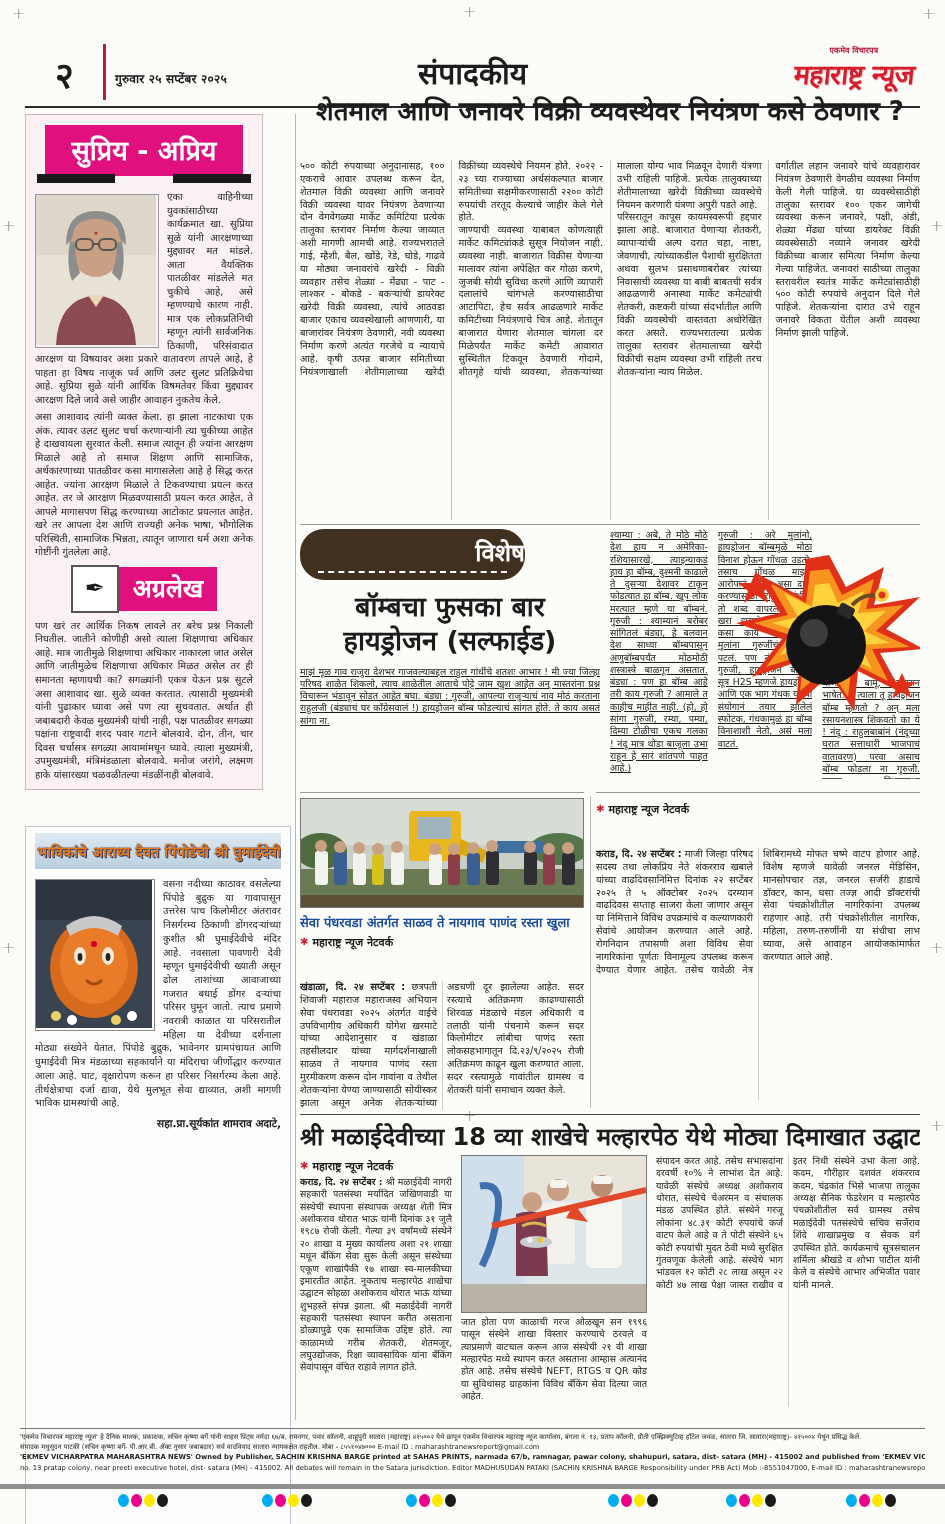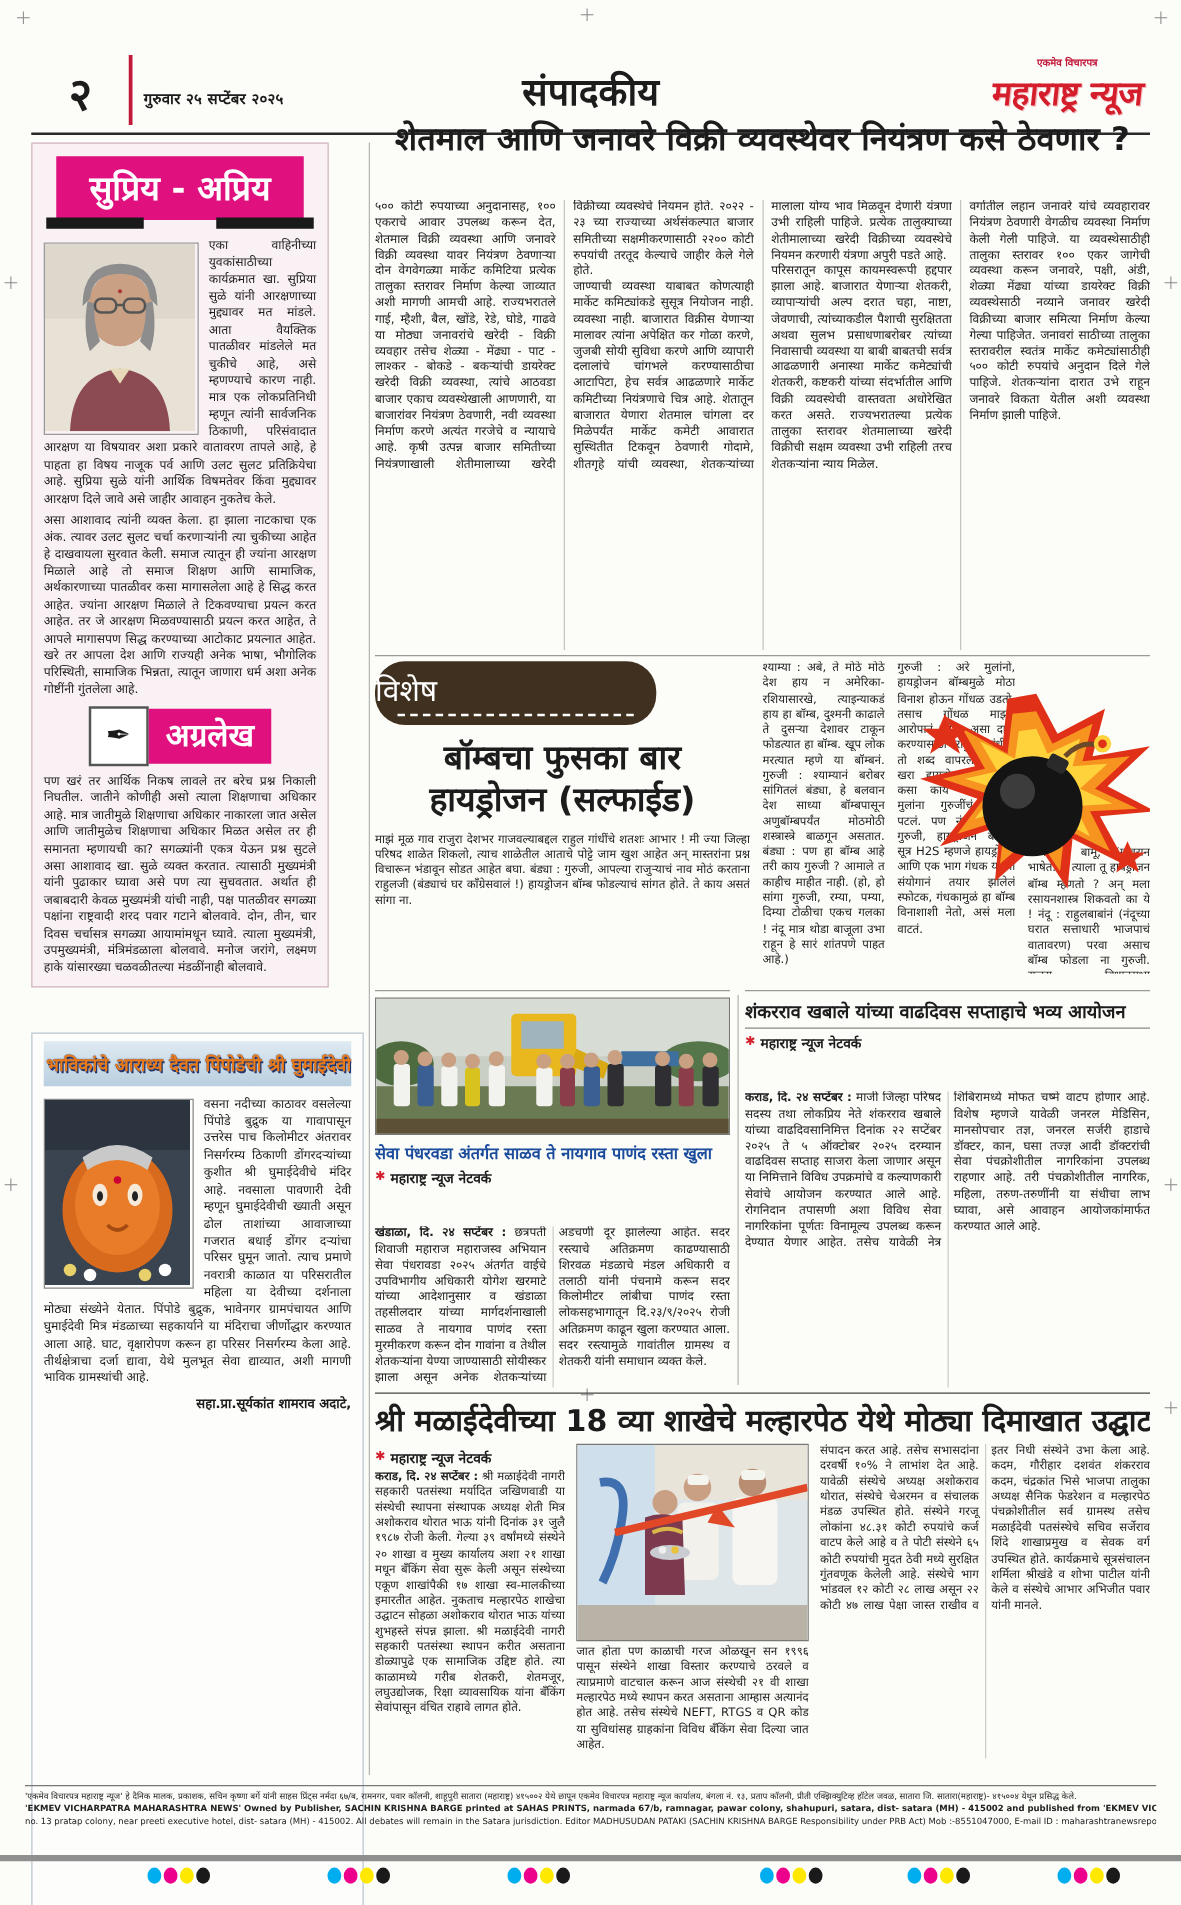--- a/index.html
+++ b/index.html
@@ -49,25 +49,25 @@
   
   .main-art{position:absolute;left:300px;top:92px;width:620px;height:428px;overflow:hidden;}
   .main-head{font-size:26px;font-weight:bold;text-align:center;white-space:nowrap;overflow:hidden;margin-bottom:10px;}
   .main-cols{column-count:4;column-gap:14px;column-rule:1px solid #c4c4c4;height:378px;overflow:hidden;}
   .main-cols p{margin:0;}
   
   .vish{position:absolute;left:300px;top:524px;width:620px;height:262px;border-top:1px solid #999;
         padding-top:4px;box-sizing:border-box;overflow:hidden;}
   .vish-row{display:flex;}
   .v-left{width:300px;flex:0 0 300px;}
-  .vish-banner{width:225px;background:#40301f;color:#fff;border-radius:24px;text-align:left;font-size:24px;
-               font-weight:normal;padding:6px 0 12px 0;position:relative;}
+  .vish-banner{width:225px;background:#40301f;color:#fff;border-radius:24px;text-align:right;font-size:24px;
+               font-weight:bold;padding:6px 0 12px 0;position:relative;}
   .vish-banner::after{content:"";position:absolute;left:18px;right:18px;bottom:7px;border-bottom:2px dashed #fff;}
   .vish-head{font-size:27px;font-weight:bold;text-align:center;line-height:1.25;margin:10px 0 8px 0;}
-  .v-col{font-size:9.3px;line-height:1.32;text-align:justify;overflow:hidden;}
+  .v-col{font-size:9.3px;line-height:1.32;text-align:justify;overflow:hidden;text-decoration:underline;}
   .v-c2{width:150px;margin-left:10px;height:250px;}
   .v-c3{width:145px;margin-left:10px;height:250px;}
   .v-c4{width:150px;margin-left:10px;height:250px;padding-top:148px;box-sizing:border-box;}
   .bomb{position:absolute;right:-4px;top:28px;width:190px;height:160px;z-index:3;}
   
   .seva{position:absolute;left:300px;top:792px;width:284px;height:318px;overflow:hidden;border-top:1px solid #999;padding-top:5px;box-sizing:border-box;}
   .seva-photo{width:284px;height:110px;border:1px solid #777;box-sizing:border-box;}
   .seva-head{color:#1b4c9c;font-size:13px;font-weight:bold;white-space:nowrap;overflow:hidden;margin:5px 0 0 0;}
   .seva-body{column-count:2;column-gap:10px;column-rule:1px solid #ccc;height:150px;overflow:hidden;}
   .khab{position:absolute;left:596px;top:792px;width:324px;height:318px;overflow:hidden;border-top:1px solid #999;padding-top:5px;box-sizing:border-box;}
@@ -283,21 +283,20 @@
     </div>
     <div class="seva-body body-txt">
       <span class="dateline">खंडाळा, दि. २४ सप्टेंबर :</span>
       <span>छत्रपती शिवाजी महाराज महाराजस्व अभियान सेवा पंधरावडा २०२५ अंतर्गत वाईचे उपविभागीय अधिकारी योगेश खरमाटे यांच्या आदेशानुसार व खंडाळा तहसीलदार यांच्या मार्गदर्शनाखाली साळव ते नायगाव पाणंद रस्ता मुरमीकरण करून दोन गावांना व तेथील शेतकऱ्यांना येण्या जाण्यासाठी सोयीस्कर झाला असून अनेक शेतकऱ्यांच्या अडचणी दूर झालेल्या आहेत. सदर रस्त्याचे अतिक्रमण काढण्यासाठी शिरवळ मंडळाचे मंडल अधिकारी व तलाठी यांनी पंचनामे करून सदर किलोमीटर लांबीचा पाणंद रस्ता लोकसहभागातून दि.२३/९/२०२५ रोजी अतिक्रमण काढून खुला करण्यात आला. सदर रस्त्यामुळे गावांतील ग्रामस्थ व शेतकरी यांनी समाधान व्यक्त केले.</span>
     </div>
   </div>
 
   <div class="vrule" style="left:590px;top:796px;height:312px"></div>
 
   <div class="khab">
-    <div class="khab-head">शंकरराव खबाले यांच्या वाढदिवस सप्ताहाचे भव्य आयोजन</div>
     <div class="byline-row">
       <span class="byline-star">✱</span>
       <span>महाराष्ट्र न्यूज नेटवर्क</span>
     </div>
     <div class="khab-body body-txt">
       <span class="dateline">कराड, दि. २४ सप्टेंबर :</span>
       <span>माजी जिल्हा परिषद सदस्य तथा लोकप्रिय नेते शंकरराव खबाले यांच्या वाढदिवसानिमित्त दिनांक २२ सप्टेंबर २०२५ ते ५ ऑक्टोबर २०२५ दरम्यान वाढदिवस सप्ताह साजरा केला जाणार असून या निमित्ताने विविध उपक्रमांचे व कल्याणकारी सेवांचे आयोजन करण्यात आले आहे. रोगनिदान तपासणी अशा विविध सेवा नागरिकांना पूर्णतः विनामूल्य उपलब्ध करून देण्यात येणार आहेत. तसेच यावेळी नेत्र शिबिरामध्ये मोफत चष्मे वाटप होणार आहे. विशेष म्हणजे यावेळी जनरल मेडिसिन, मानसोपचार तज्ञ, जनरल सर्जरी हाडाचे डॉक्टर, कान, घसा तज्ज्ञ आदी डॉक्टरांची सेवा पंचक्रोशीतील नागरिकांना उपलब्ध राहणार आहे. तरी पंचक्रोशीतील नागरिक, महिला, तरुण-तरुणींनी या संधीचा लाभ घ्यावा, असे आवाहन आयोजकांमार्फत करण्यात आले आहे.</span>
     </div>
   </div>
 
@@ -339,20 +338,21 @@
           </svg>
         </div>
         <div class="m-txt">जात होता पण काळाची गरज ओळखून सन १९९६ पासून संस्थेने शाखा विस्तार करण्याचे ठरवले व त्याप्रमाणे वाटचाल करून आज संस्थेची २१ वी शाखा मल्हारपेठ मध्ये स्थापन करत असताना आम्हास अत्यानंद होत आहे. तसेच संस्थेचे NEFT, RTGS व QR कोड या सुविधांसह ग्राहकांना विविध बँकिंग सेवा दिल्या जात आहेत.</div>
       </div>
       <div class="m-right m-txt">संपादन करत आहे. तसेच सभासदांना दरवर्षी १०% ने लाभांश देत आहे. यावेळी संस्थेचे अध्यक्ष अशोकराव थोरात, संस्थेचे चेअरमन व संचालक मंडळ उपस्थित होते. संस्थेने गरजू लोकांना ४८.३१ कोटी रुपयांचे कर्ज वाटप केले आहे व ते पोटी संस्थेने ६५ कोटी रुपयांची मुदत ठेवी मध्ये सुरक्षित गुंतवणूक केलेली आहे. संस्थेचे भाग भांडवल १२ कोटी २८ लाख असून २२ कोटी ४७ लाख पेक्षा जास्त राखीव व इतर निधी संस्थेने उभा केला आहे. कदम, गौरीहार दशवंत शंकरराव कदम, चंद्रकांत भिसे भाजपा तालुका अध्यक्ष सैनिक फेडरेशन व मल्हारपेठ पंचक्रोशीतील सर्व ग्रामस्थ तसेच मळाईदेवी पतसंस्थेचे सचिव सर्जेराव शिंदे शाखाप्रमुख व सेवक वर्ग उपस्थित होते. कार्यक्रमाचे सूत्रसंचालन शर्मिला श्रीखंडे व शोभा पाटील यांनी केले व संस्थेचे आभार अभिजीत पवार यांनी मानले.</div>
     </div>
   </div>
 
   <div class="foot">
     <div class="foot-line">'एकमेव विचारपत्र महाराष्ट्र न्यूज' हे दैनिक मालक, प्रकाशक, सचिन कृष्णा बर्गे यांनी साहस प्रिंट्स नर्मदा ६७/ब, रामनगर, पवार कॉलनी, शाहूपुरी सातारा (महाराष्ट्र) ४१५००२ येथे छापून एकमेव विचारपत्र महाराष्ट्र न्यूज कार्यालय, बंगला नं. १३, प्रताप कॉलनी, प्रीती एक्झिक्युटिव्ह हॉटेल जवळ, सातारा जि. सातारा(महाराष्ट्र)- ४१५००४ येथून प्रसिद्ध केले.</div>
+    <div class="foot-line">संपादक मधुसूदन पाटकी (सचिन कृष्णा बर्गे- पी.आर.बी. ॲक्ट नुसार जबाबदार)  सर्व वादविवाद सातारा न्यायकक्षेत राहतील. मोबा - ८५५१०४७०००  E-mail ID : maharashtranewsreport@gmail.com</div>
     <div class="foot-line" style="font-weight:bold">'EKMEV VICHARPATRA MAHARASHTRA NEWS' Owned by Publisher, SACHIN KRISHNA BARGE printed at SAHAS PRINTS, narmada 67/b, ramnagar, pawar colony, shahupuri, satara, dist- satara (MH) - 415002 and published from 'EKMEV VICHARPATRA MAHARASHTRA NEWS KARYALAYA' bunglow</div>
     <div class="foot-line">no. 13 pratap colony, near preeti executive hotel, dist- satara (MH) - 415002. All debates will remain in the Satara jurisdiction. Editor MADHUSUDAN PATAKI (SACHIN KRISHNA BARGE Responsibility under PRB Act) Mob :-8551047000, E-mail ID : maharashtranewsreport@gmail.com</div>
   </div>
 
   <div class="press-bar"></div>
   <div class="cmyk-row">
     <div class="cmyk" style="left:118px">
         <div class="dot c"></div>
         <div class="dot m"></div>
         <div class="dot y"></div>

